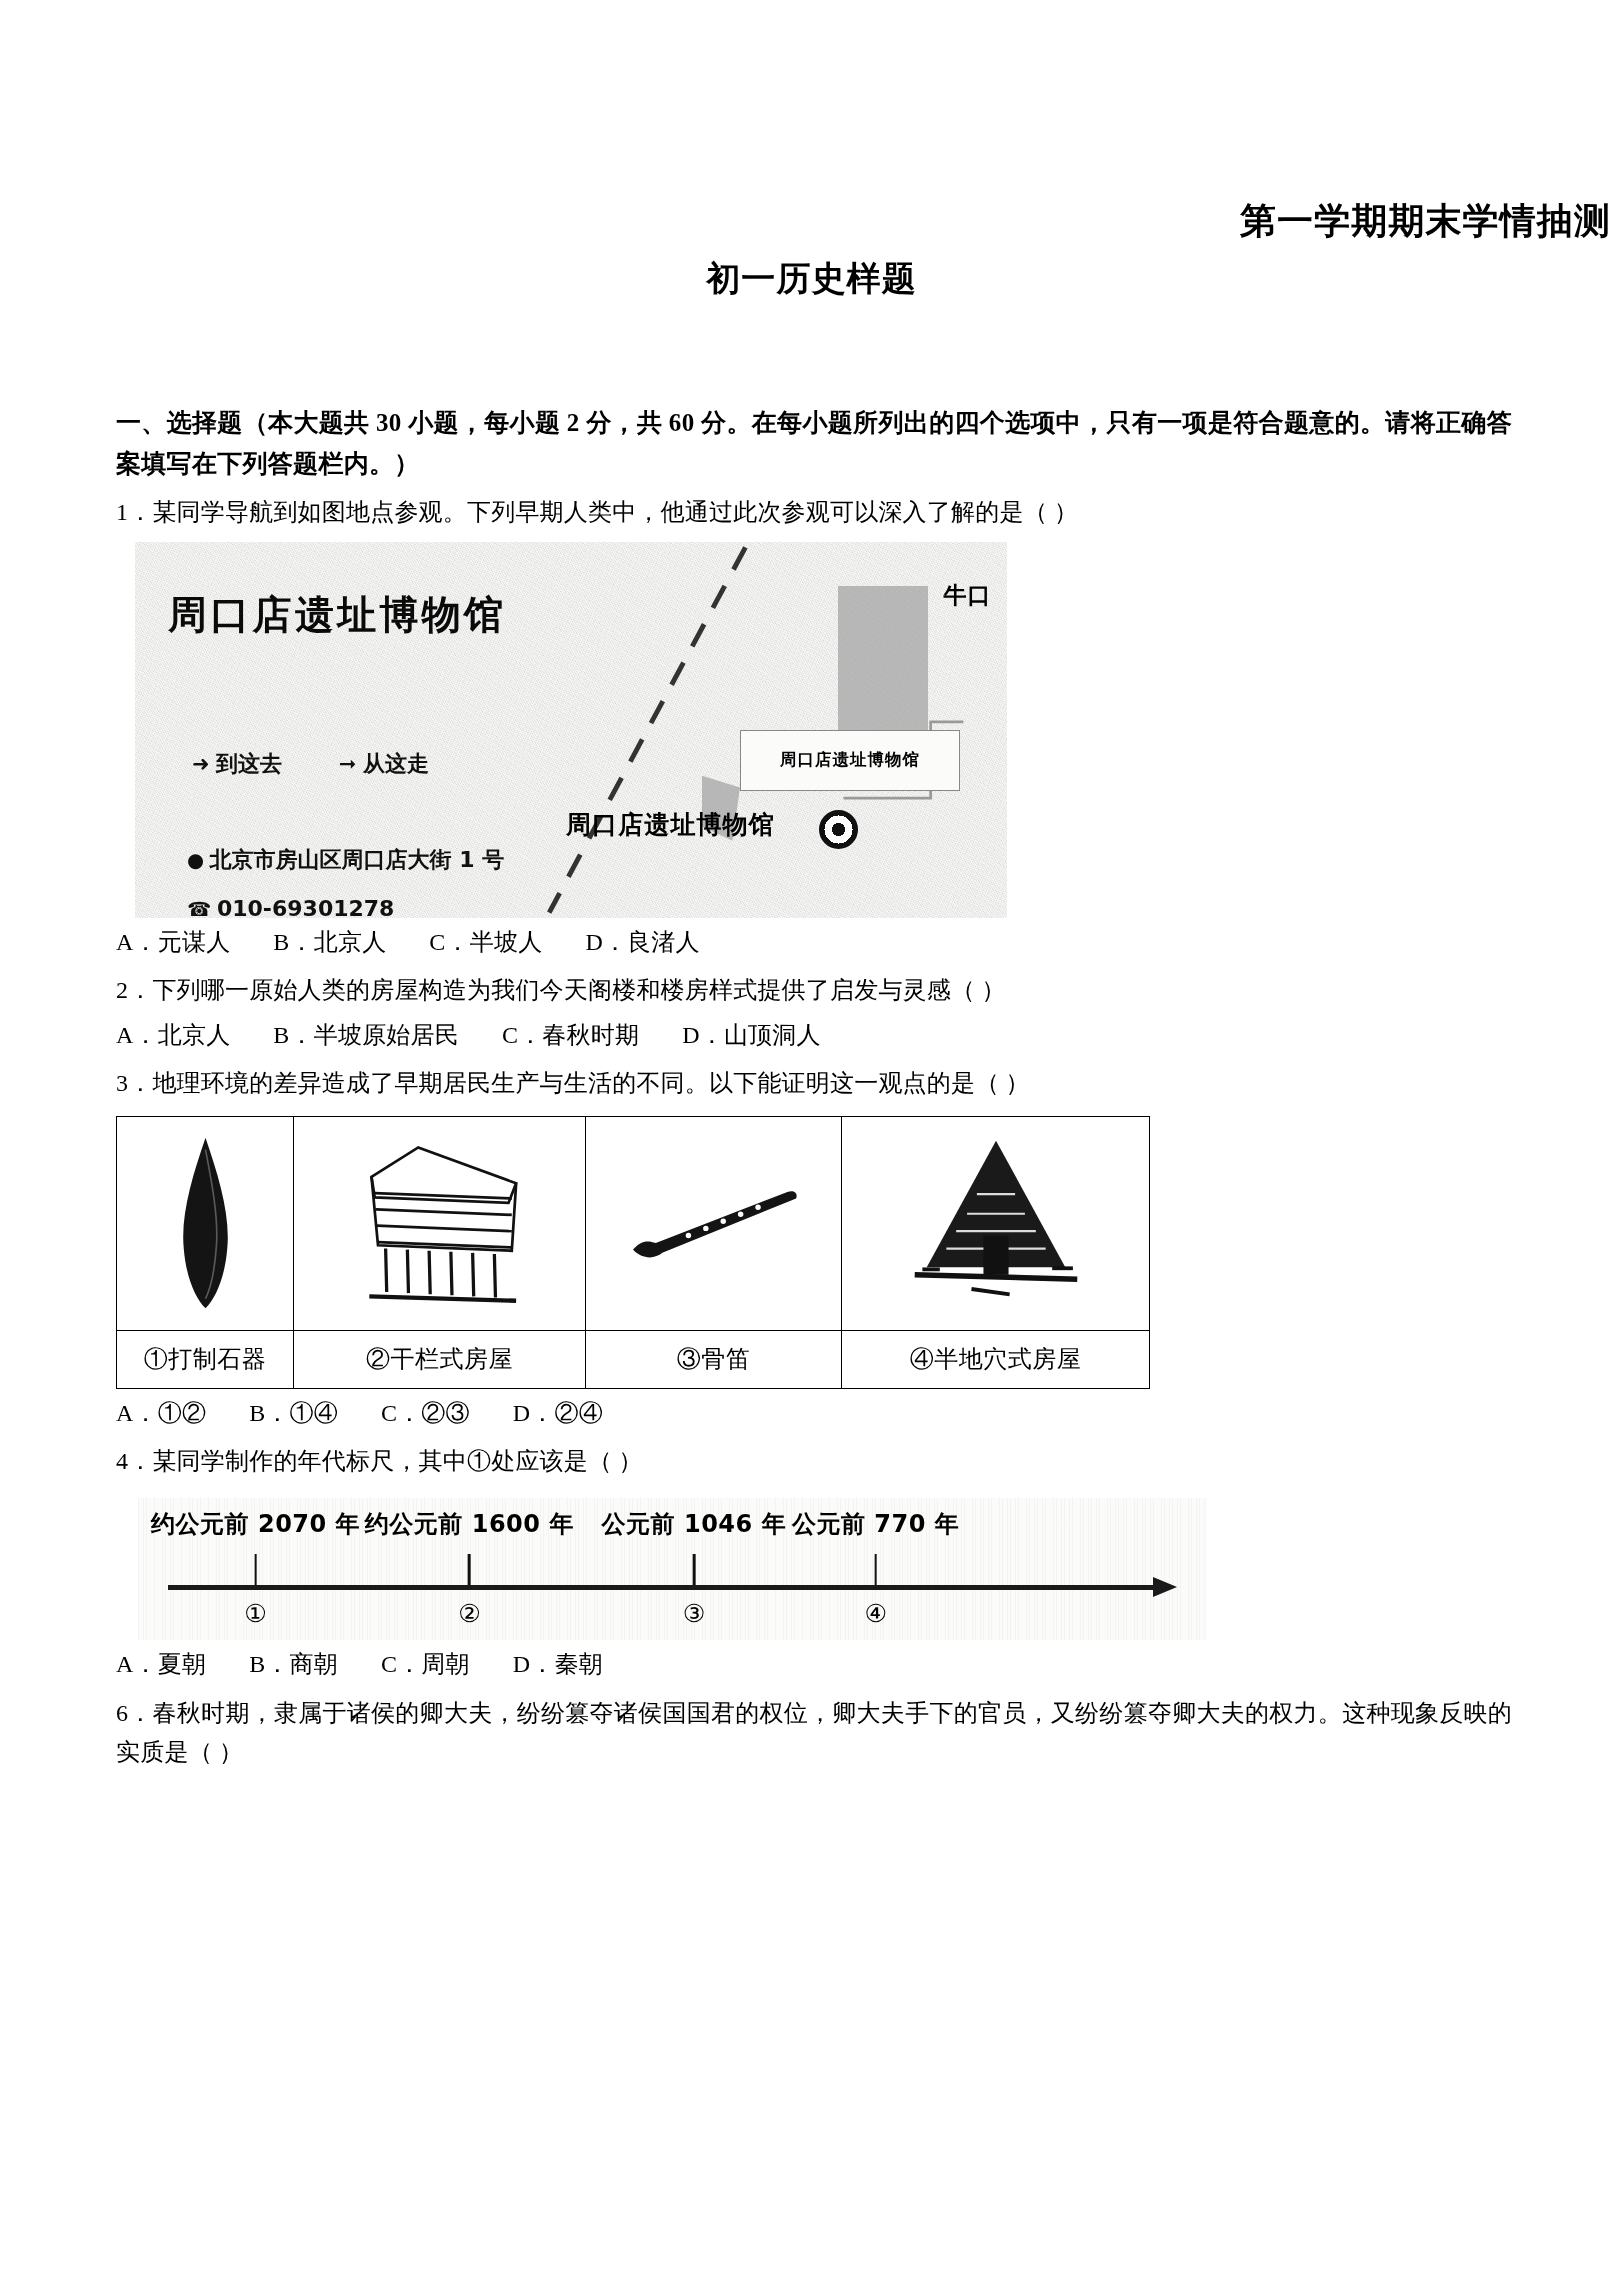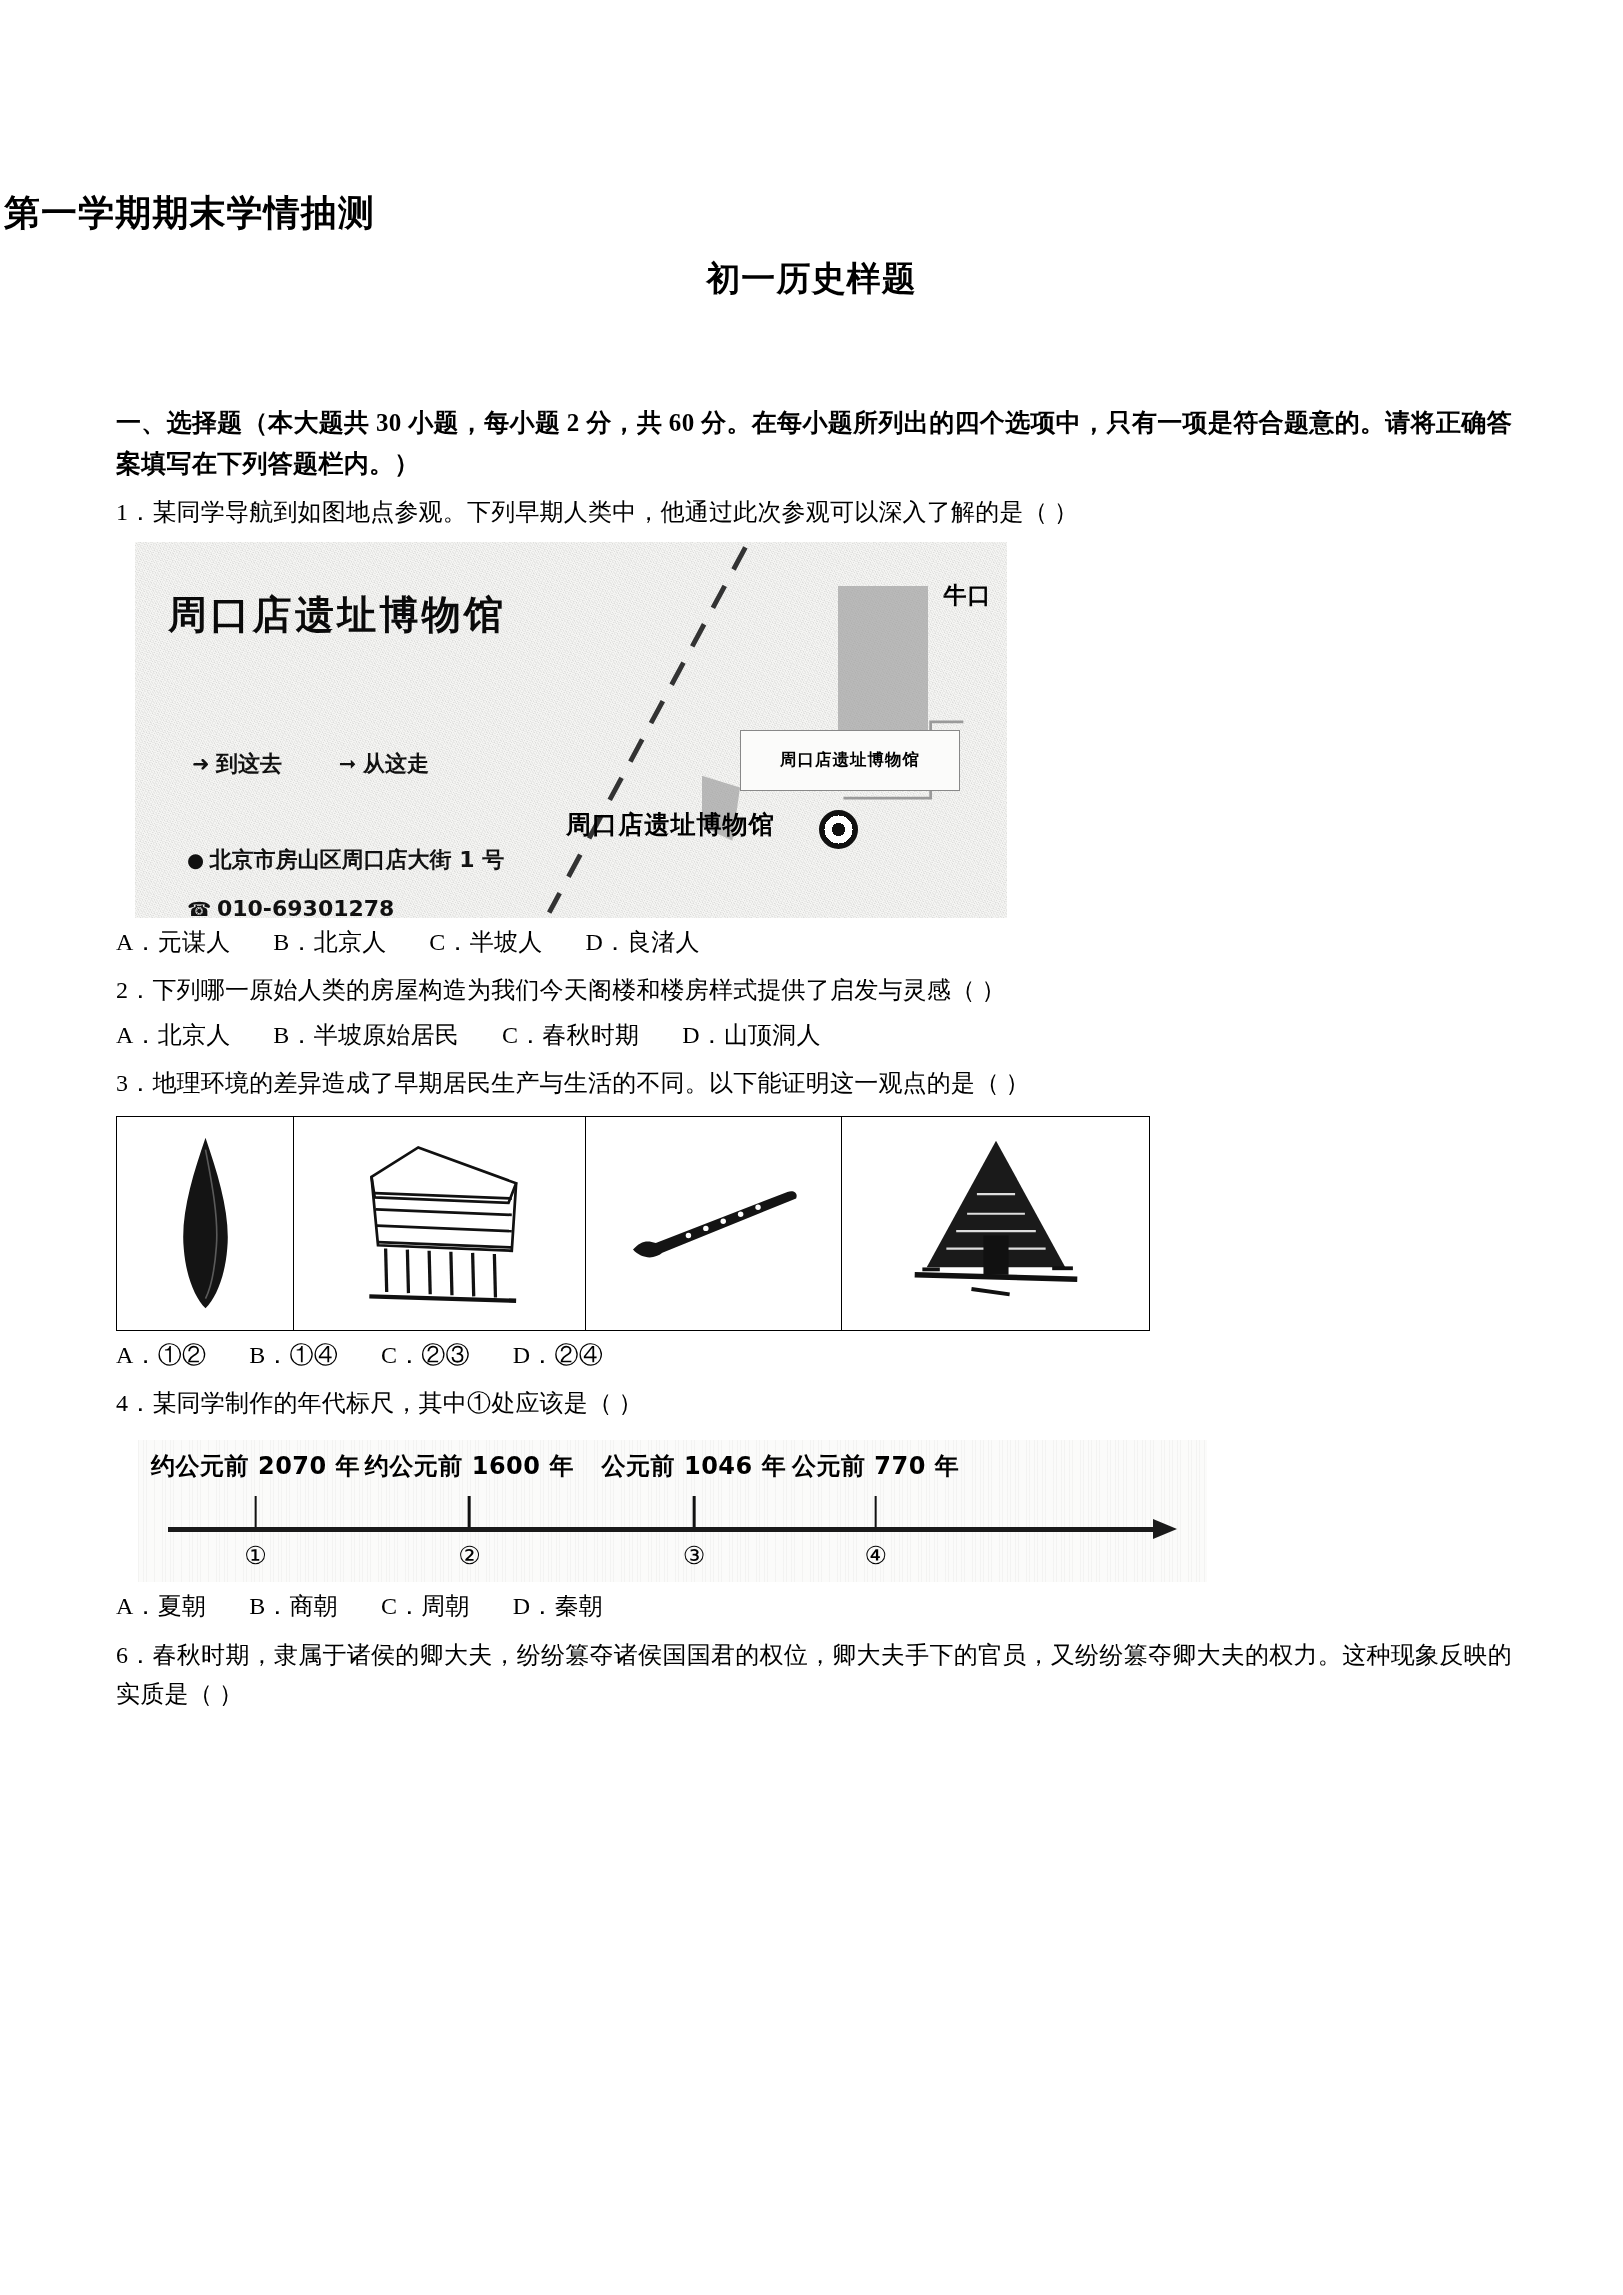--- a/index.html
+++ b/index.html
@@ -18,25 +18,25 @@
   .page {
     position: absolute;
     left: 0; top: 0;
     width: 1623px;
     height: 2295px;
     padding: 0;
   }
 
   
   .doc-title {
-    text-align: left;
+    text-align: right;
     font-size: 36px;
     font-weight: bold;
     letter-spacing: 1.1px;
-    margin: 4px;
+    margin: 12px;
     position: absolute;
     left: 0; right: 0;
     top: 185px;
   }
   .doc-subtitle {
     text-align: center;
     font-size: 34px;
     font-weight: bold;
     letter-spacing: 1.1px;
     margin: 0;
@@ -370,20 +370,26 @@
               <rect x="142" y="188" width="46" height="72" fill="#111"></rect>
               <path d="M16 260 L314 268" stroke="#111" stroke-width="10"></path>
               <g stroke="#111" stroke-width="7">
                 <path d="M30 250 L62 250"></path>
                     <path d="M268 248 L306 248"></path>
                 <path d="M120 286 L190 296"></path>
               </g>
             </svg>
           </td>
         </tr>
+        <tr class="caprow">
+          <td>①打制石器</td>
+          <td>②干栏式房屋</td>
+          <td>③骨笛</td>
+          <td>④半地穴式房屋</td>
+        </tr>
       </tbody>
         </table>
 
       <p class="opt-row"><span class="opt">A．①②</span><span class="opt">B．①④</span><span class="opt">C．②③</span><span class="opt">D．②④</span></p>
     </div>
 
     <div class="q-block">
       <p class="q-text"><span>4．</span><span>某同学制作的年代标尺，其中①处应该是（        ）</span></p>
 
       <div class="timeline">

